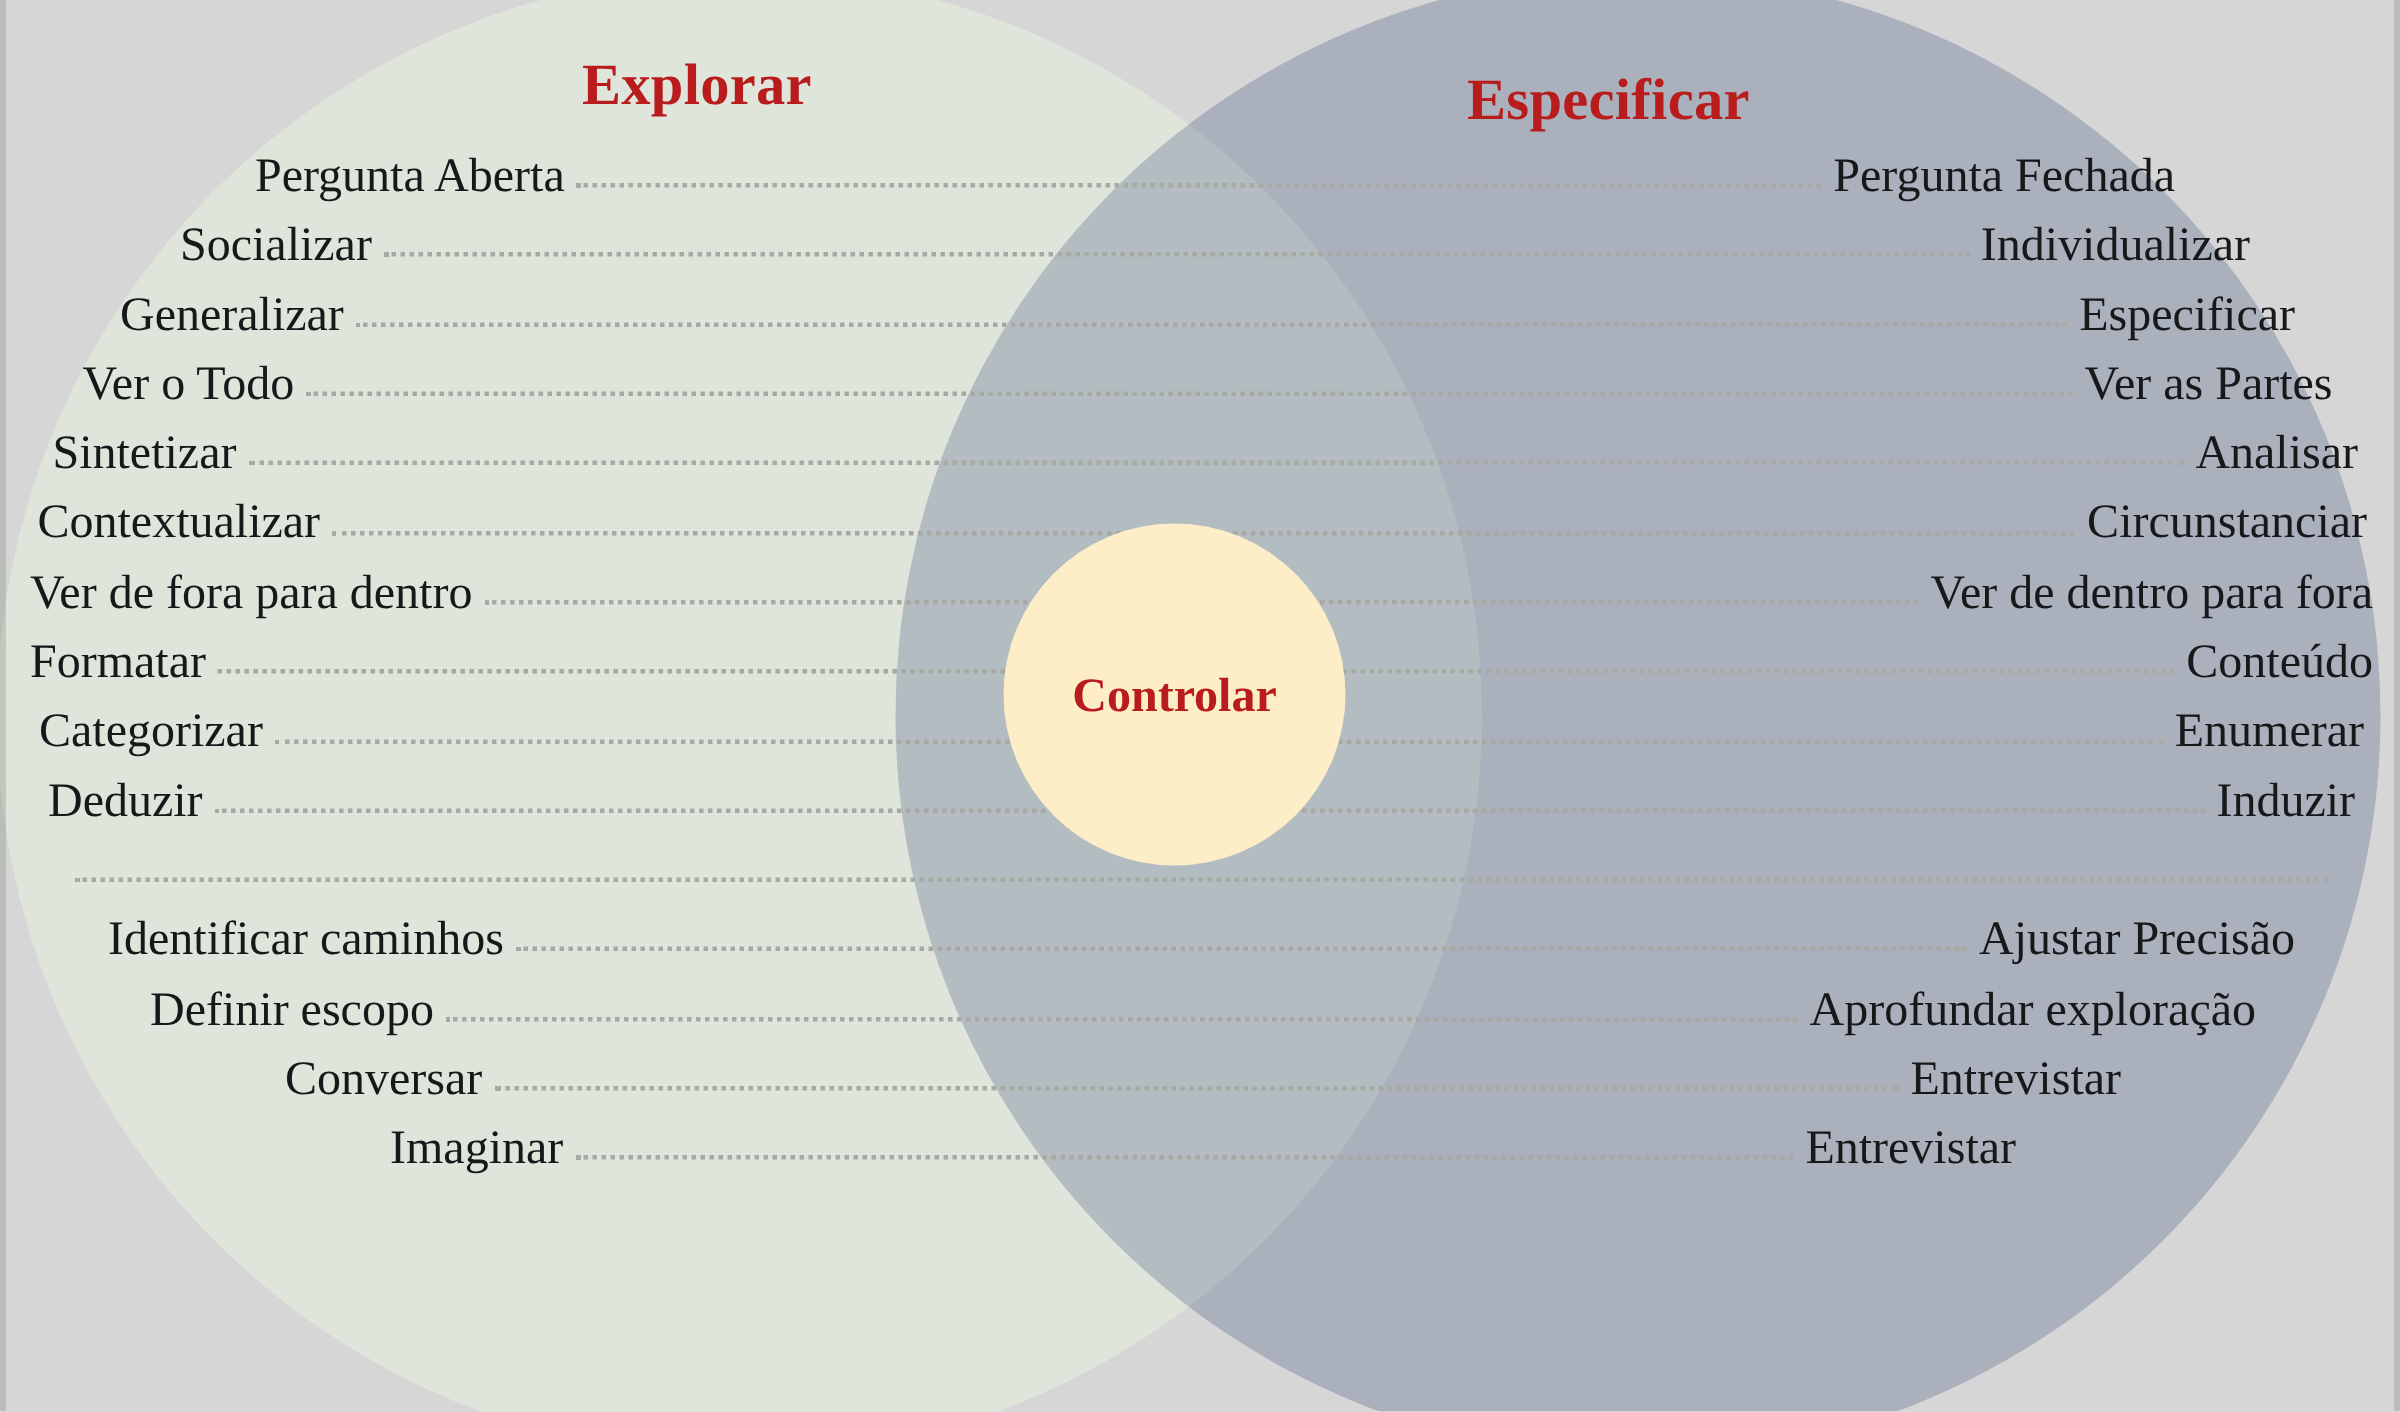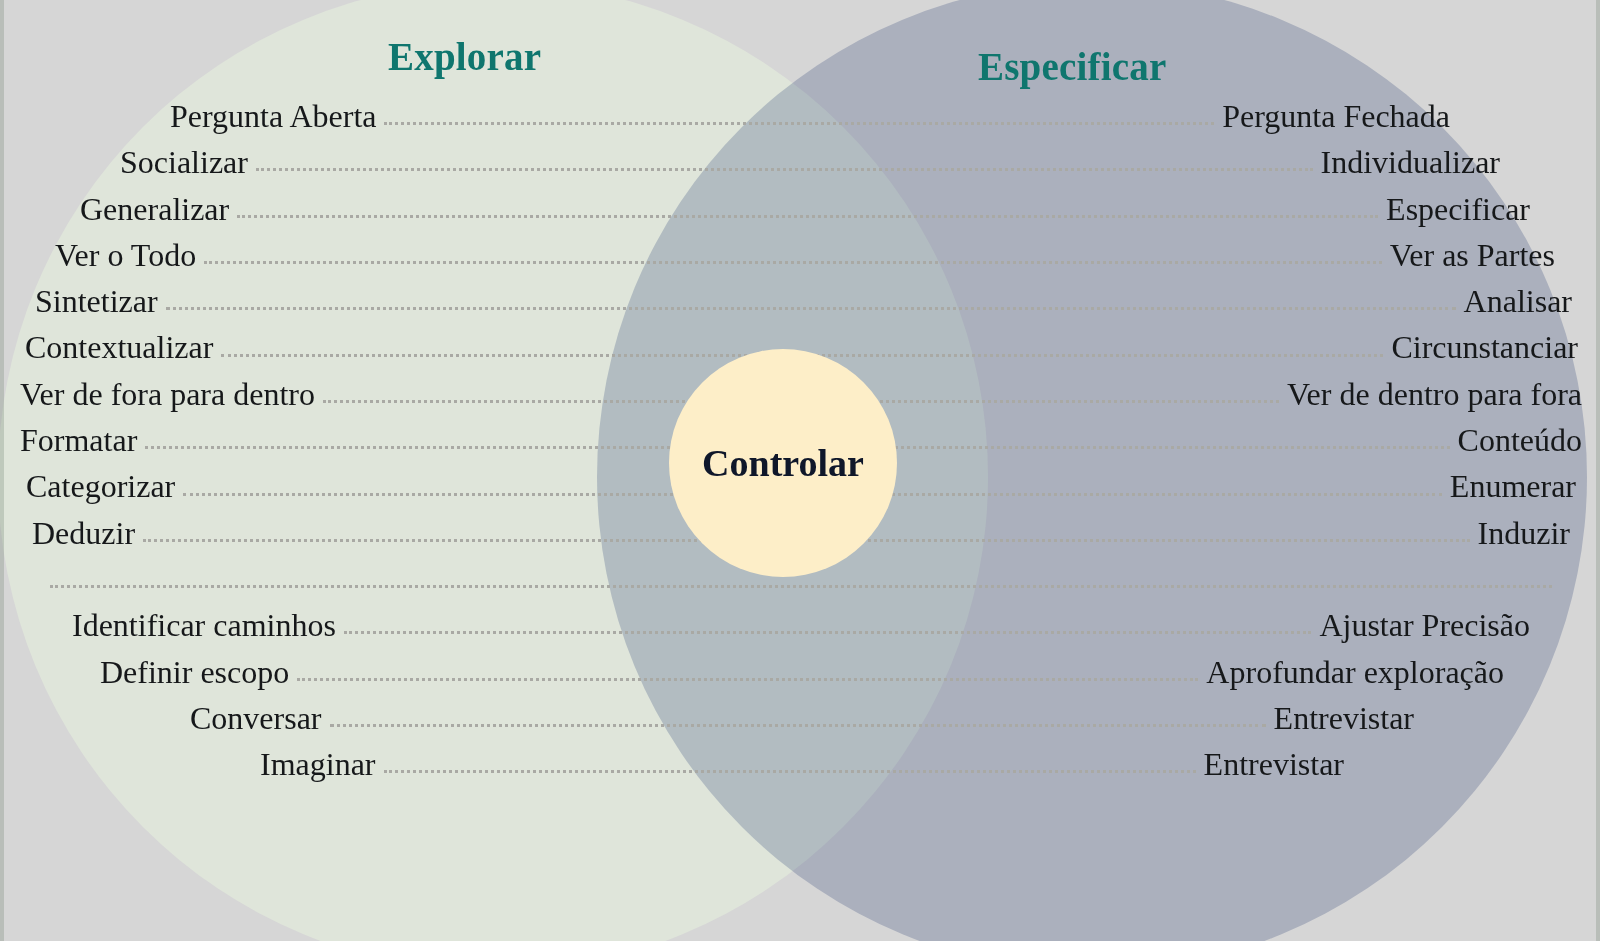--- a/index.html
+++ b/index.html
@@ -57,41 +57,41 @@
   }
   #edge-left  { left: 0; }
   #edge-right { left: 1596px; }
 
   
   .heading {
     position: absolute;
     z-index: 7;
     font-weight: bold;
     font-size: 39px;
-    color: #0f766e;
+    color: #b91c1c;
     letter-spacing: 0.2px;
     white-space: nowrap;
   }
   #heading-left  { left: 388px; top: 34px; }
   #heading-right { left: 978px; top: 44px; }
 
   
   #center-label {
     position: absolute;
     left: 669px;
     top: 349px;
     width: 228px;
     height: 228px;
     z-index: 8;
     display: flex;
     align-items: center;
     justify-content: center;
     font-weight: bold;
-    font-size: 38px;
-    color: #0f172a;
+    font-size: 32px;
+    color: #b91c1c;
     white-space: nowrap;
   }
 
   
   #rows {
     position: absolute;
     left: 0;
     top: 98px;
     width: 1600px;
     z-index: 5;

